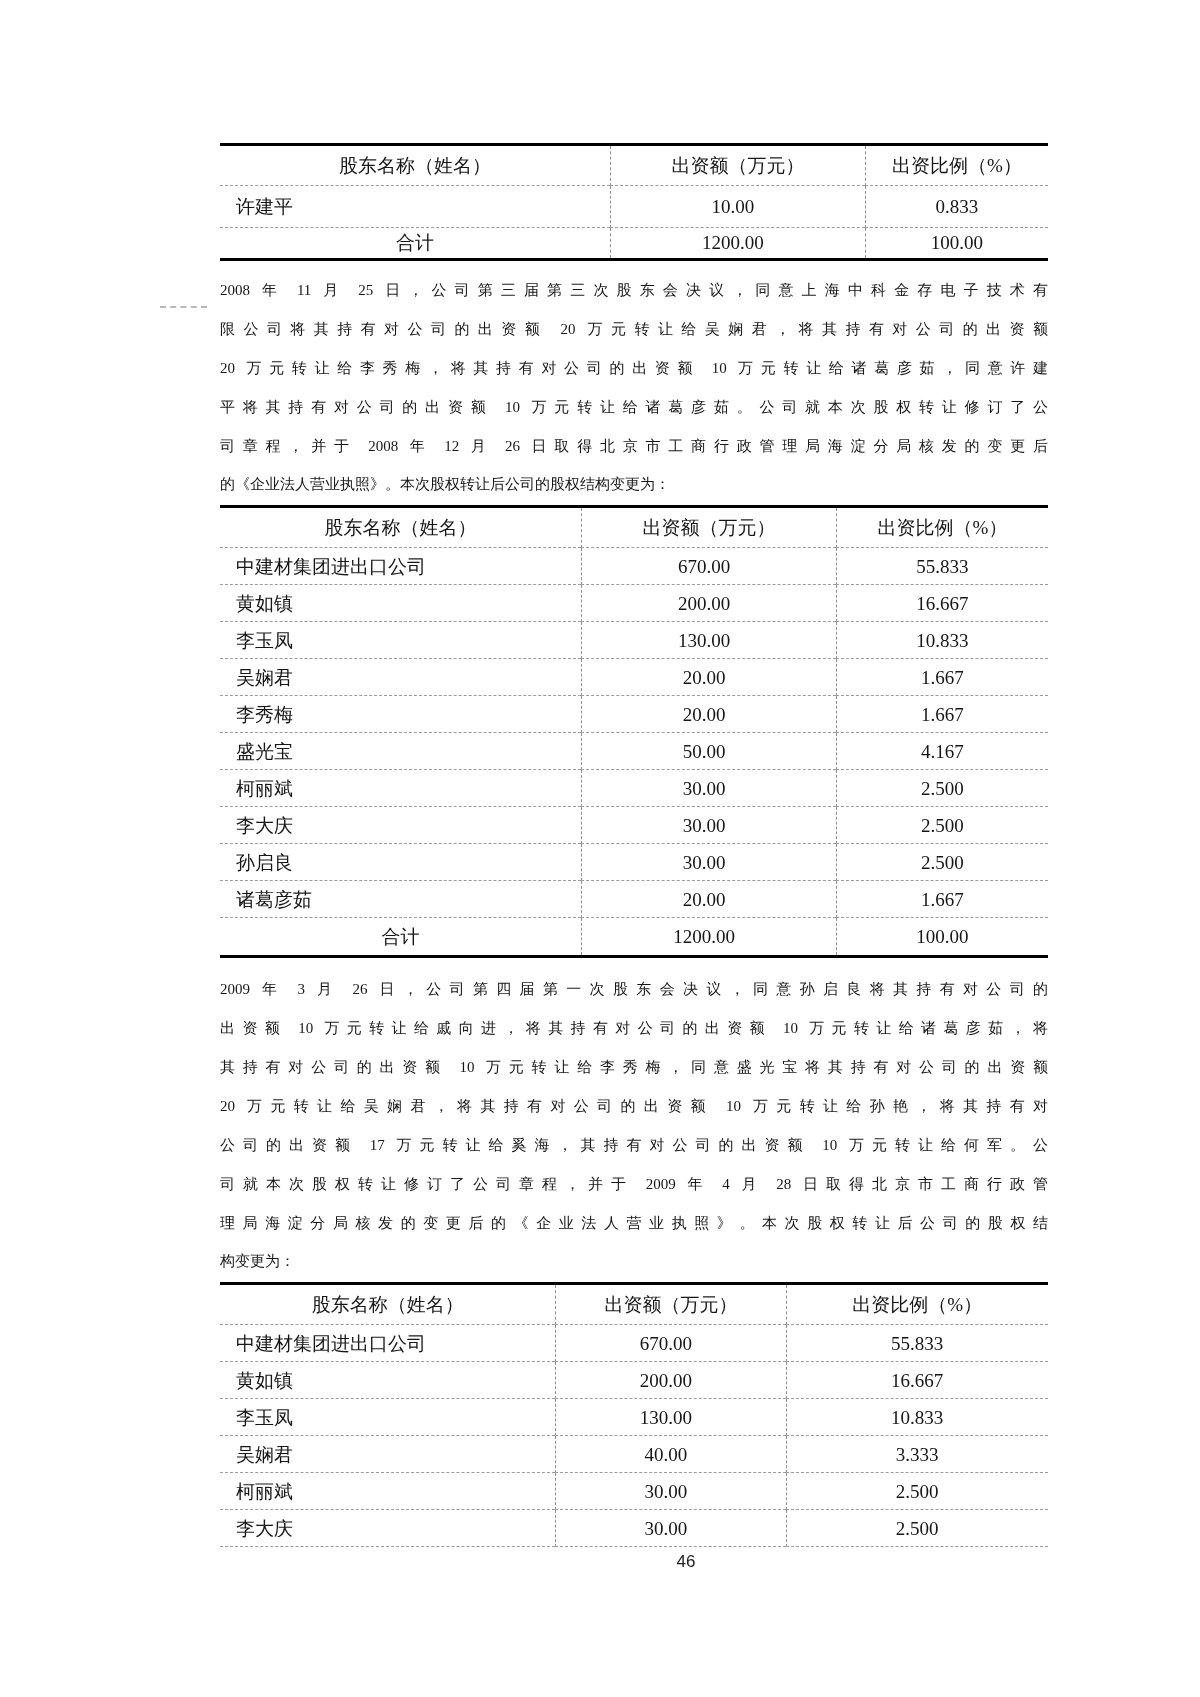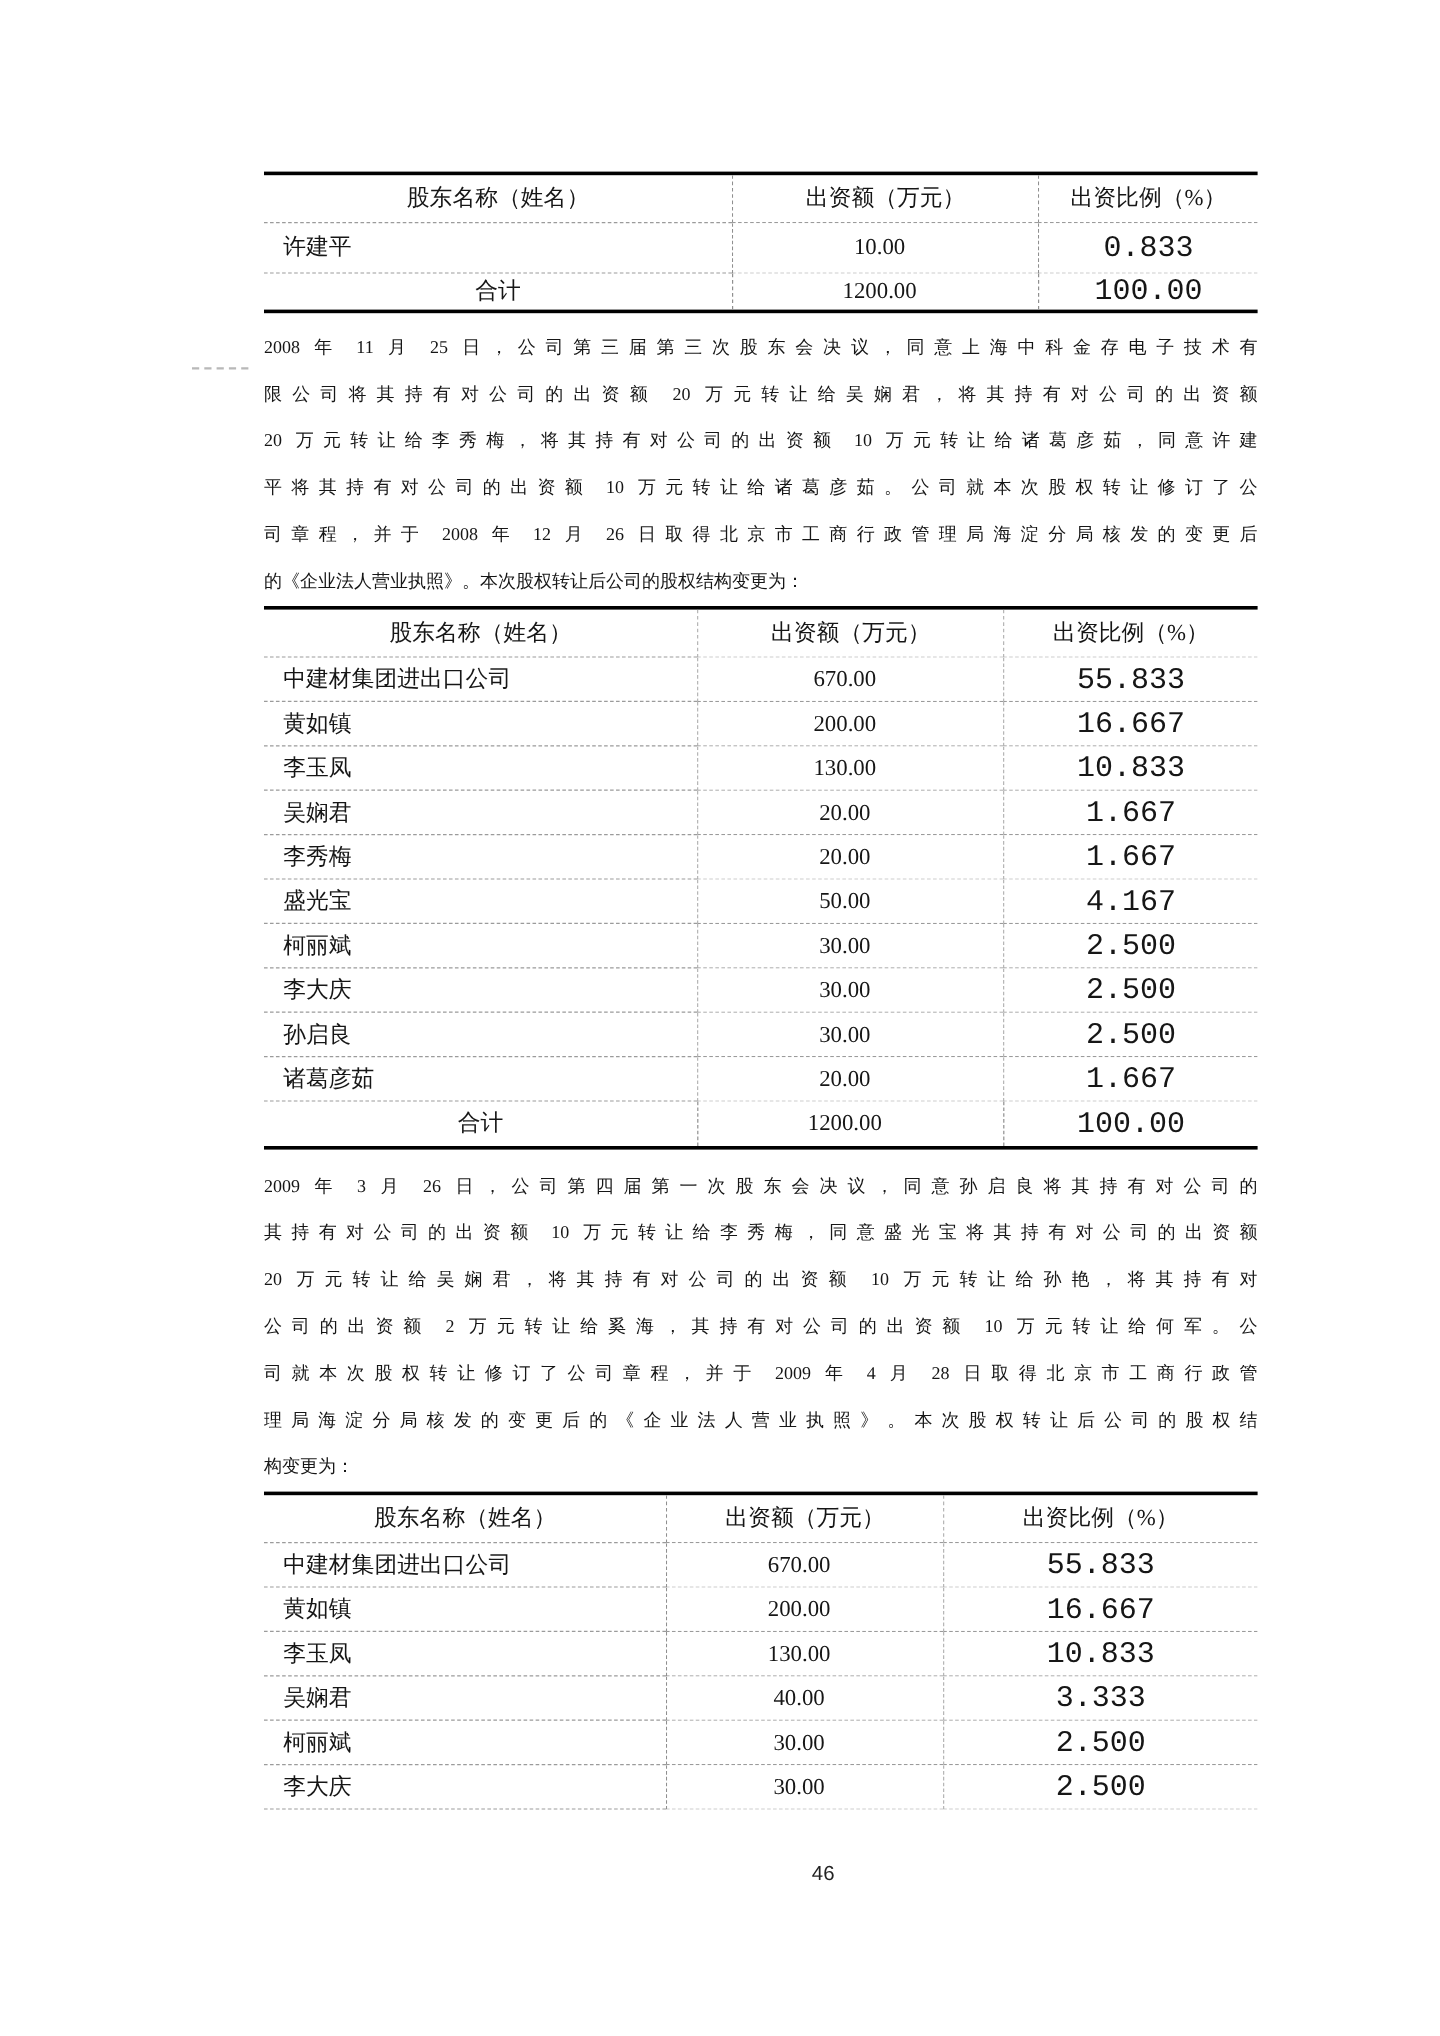--- a/index.html
+++ b/index.html
@@ -21,21 +21,21 @@
   .doc-table { width:100%; border-top:3px solid #000; border-bottom:3px solid #000; font-size:19px; }
   .doc-table.cut { border-bottom:none; }
   .trow { display:flex; }
   .trow > div { box-sizing:border-box; }
   .trow > div:nth-child(2), .trow > div:nth-child(3) { border-left:1px dashed #8f8f8f; }
   .trow.sep > div { border-bottom:1px dashed #9b9b9b; }
 
   .hrow > div { text-align:center; }
   .c-name { padding-left:16px; }
   .c-amt  { text-align:center; padding-right:10px; font-size:19px; }
-  .c-pct  { text-align:center; font-size:25px;font-family:Liberation Mono, monospace; }
+  .c-pct  { text-align:center; font-size:19px; }
   .c-total { text-align:center; padding-left:0; }
 
   
   .t1 .trow > div:nth-child(1){ width:47.1%; } .t1 .trow > div:nth-child(2){ width:30.8%; } .t1 .trow > div:nth-child(3){ width:22.1%; }
   .t2 .trow > div:nth-child(1){ width:43.6%; } .t2 .trow > div:nth-child(2){ width:30.8%; } .t2 .trow > div:nth-child(3){ width:25.6%; }
   .t3 .trow > div:nth-child(1){ width:40.5%; } .t3 .trow > div:nth-child(2){ width:27.8%; } .t3 .trow > div:nth-child(3){ width:31.7%; }
 
   
   .rh40 > div { height:40px; line-height:40px; }
   .rh42 > div { height:42px; line-height:42px; }
@@ -153,23 +153,24 @@
       </div>
       <div class="trow rh37">
         <div class="c-name c-total">合计</div>
         <div class="c-amt">1200.00</div>
         <div class="c-pct">100.00</div>
       </div>
     </div>
 
     <div class="para para2">
       <div class="pline">2009 年 3 月 26 日，公司第四届第一次股东会决议，同意孙启良将其持有对公司的</div>
+      <div class="pline">出资额 10 万元转让给戚向进，将其持有对公司的出资额 10 万元转让给诸葛彦茹，将</div>
       <div class="pline">其持有对公司的出资额 10 万元转让给李秀梅，同意盛光宝将其持有对公司的出资额</div>
       <div class="pline">20 万元转让给吴娴君，将其持有对公司的出资额 10 万元转让给孙艳，将其持有对</div>
-      <div class="pline">公司的出资额 2 万元转让给奚海，其持有对公司的出资额 10 万元转让给何军。公</div>
+      <div class="pline">公司的出资额 17 万元转让给奚海，其持有对公司的出资额 10 万元转让给何军。公</div>
       <div class="pline">司就本次股权转让修订了公司章程，并于 2009 年 4 月 28 日取得北京市工商行政管</div>
       <div class="pline">理局海淀分局核发的变更后的《企业法人营业执照》。本次股权转让后公司的股权结</div>
       <div class="pline last">构变更为：</div>
     </div>
 
     <div class="doc-table t3 cut">
       <div class="trow hrow sep rh40">
         <div>股东名称（姓名）</div>
         <div>出资额（万元）</div>
         <div>出资比例（%）</div>

